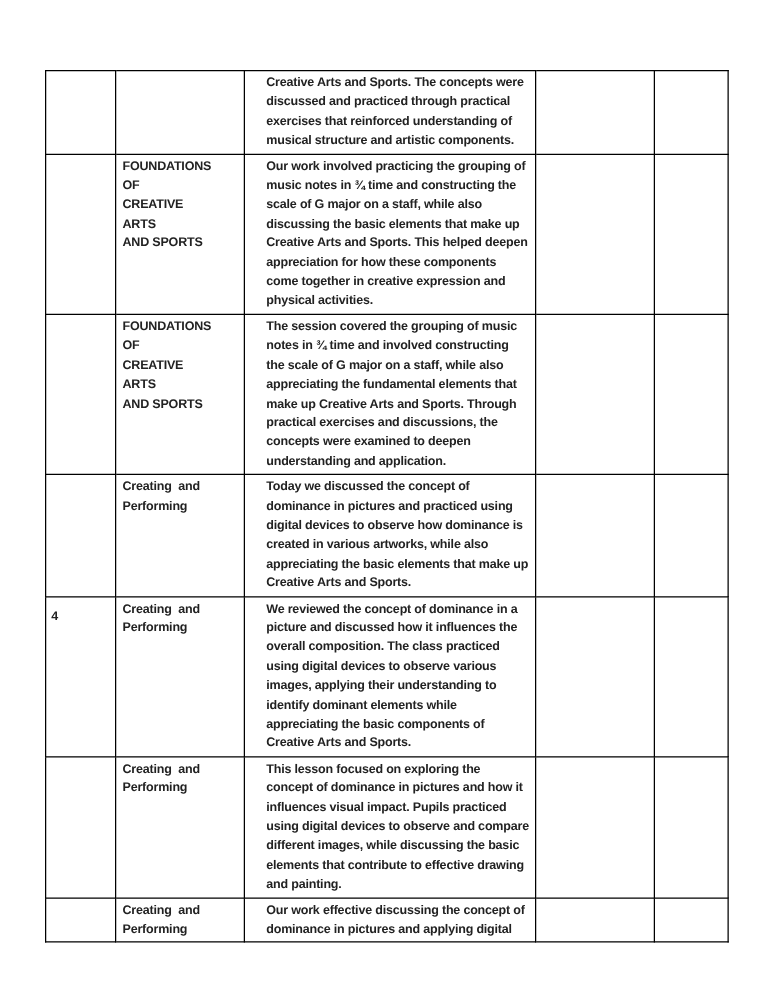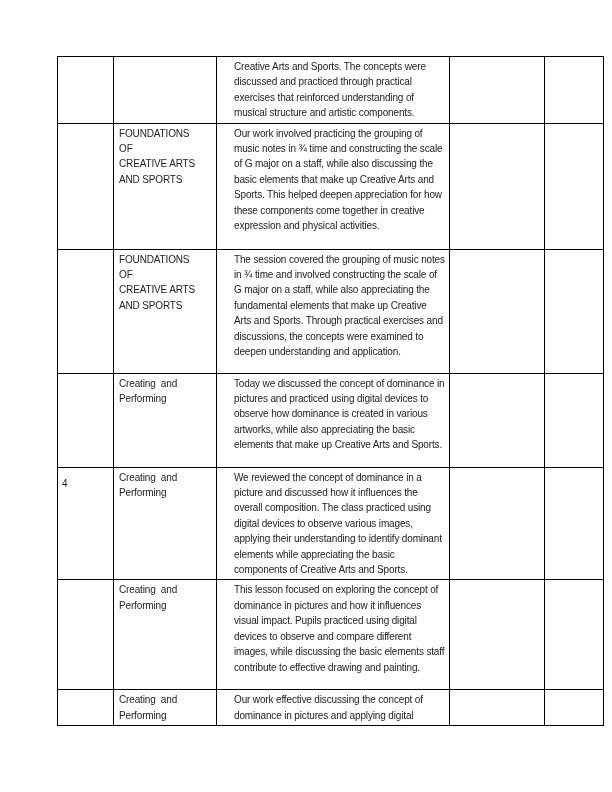--- a/index.html
+++ b/index.html
@@ -11,25 +11,26 @@
     position: relative;
     width: 612px;
     height: 792px;
     background: #ffffff;
     overflow: hidden;
     font-family: "Liberation Sans", "DejaVu Sans", sans-serif;
     color: #222222;
   }
   table.schedule {
     position: absolute;
-    left: 57px;
+    left: 36px;
     top: 56px;
     width: 546px;
     border-collapse: collapse;
     table-layout: fixed;
+    font-weight: bold;
   }
   table.schedule td {
     border: 1px solid #000000;
     vertical-align: top;
     font-size: 10px;
     line-height: 15.4px;
     letter-spacing: -0.15px;
     overflow: hidden;
   }
   td.week-cell {
@@ -97,21 +98,21 @@
         <td class="topic-cell">Creating  and
 Performing</td>
         <td class="desc-cell">We reviewed the concept of dominance in a picture and discussed how it influences the overall composition. The class practiced using digital devices to observe various images, applying their understanding to identify dominant elements while appreciating the basic components of Creative Arts and Sports.</td>
         <td class="blank-cell"></td>
         <td class="blank-cell"></td>
       </tr>
       <tr style="height:110px">
         <td class="week-cell"></td>
         <td class="topic-cell">Creating  and
 Performing</td>
-        <td class="desc-cell">This lesson focused on exploring the concept of dominance in pictures and how it influences visual impact. Pupils practiced using digital devices to observe and compare different images, while discussing the basic elements staff contribute to effective drawing and painting.</td>
+        <td class="desc-cell">This lesson focused on exploring the concept of dominance in pictures and how it influences visual impact. Pupils practiced using digital devices to observe and compare different images, while discussing the basic elements that contribute to effective drawing and painting.</td>
         <td class="blank-cell"></td>
         <td class="blank-cell"></td>
       </tr>
       <tr style="height:35px">
         <td class="week-cell"></td>
         <td class="topic-cell">Creating  and
 Performing</td>
         <td class="desc-cell">Our work effective discussing the concept of dominance in pictures and applying digital</td>
         <td class="blank-cell"></td>
         <td class="blank-cell"></td>

